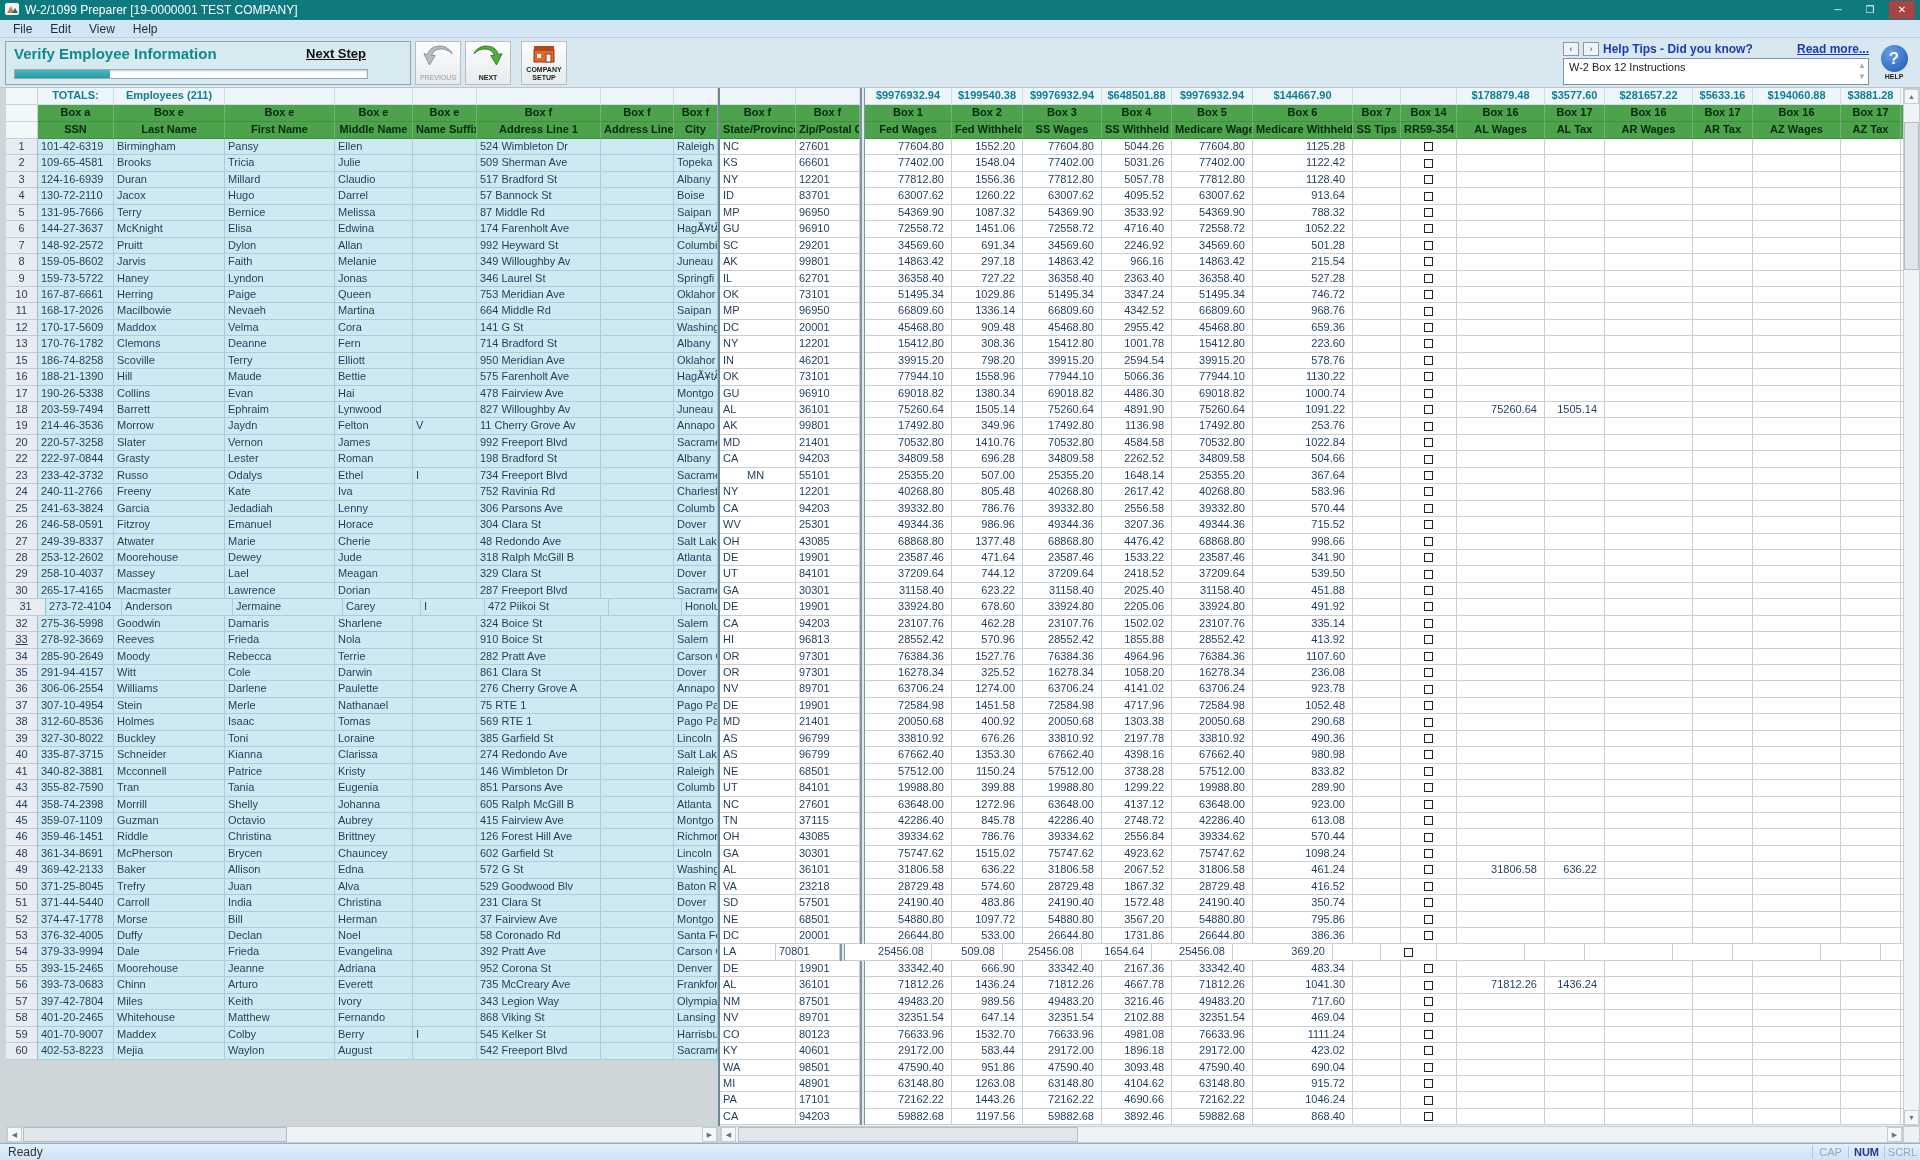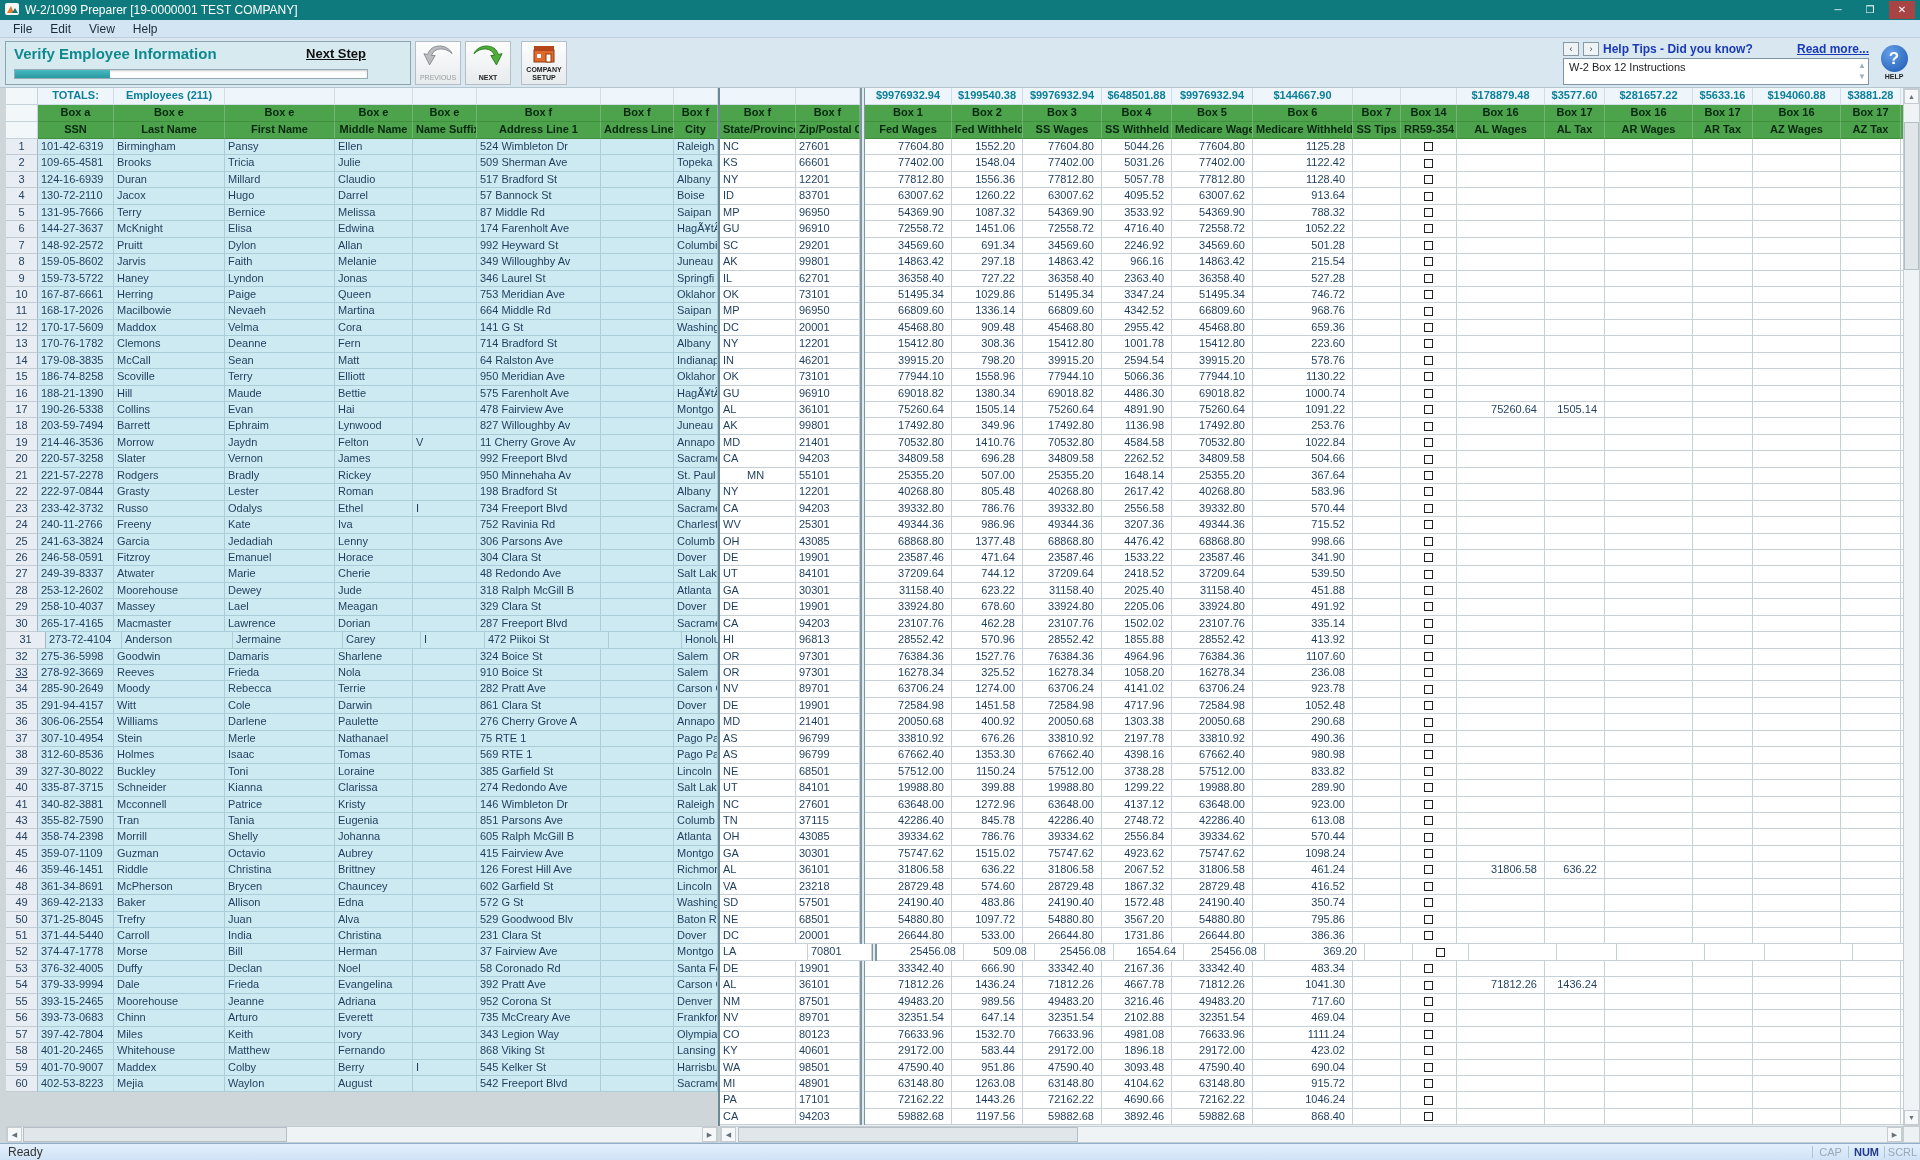--- a/index.html
+++ b/index.html
@@ -349,31 +349,20 @@
             <div class="cell lcell" style="width: 76px;">170-76-1782</div>
             <div class="cell lcell" style="width: 111px;">Clemons</div>
             <div class="cell lcell" style="width: 110px;">Deanne</div>
             <div class="cell lcell" style="width: 78px;">Fern</div>
             <div class="cell lcell" style="width: 64px;"></div>
             <div class="cell lcell" style="width: 124px;">714 Bradford St</div>
             <div class="cell lcell" style="width: 73px;"></div>
             <div class="cell lcell" style="width: 44px;">Albany</div>
           </div>
           <div class="brow">
-            <div class="cell rni" style="width: 32px;">14</div>
-            <div class="cell lcell" style="width: 76px;">179-08-3835</div>
-            <div class="cell lcell" style="width: 111px;">McCall</div>
-            <div class="cell lcell" style="width: 110px;">Sean</div>
-            <div class="cell lcell" style="width: 78px;">Matt</div>
-            <div class="cell lcell" style="width: 64px;"></div>
-            <div class="cell lcell" style="width: 124px;">64 Ralston Ave</div>
-            <div class="cell lcell" style="width: 73px;"></div>
-            <div class="cell lcell" style="width: 44px;">Indianap</div>
-          </div>
-          <div class="brow">
             <div class="cell rni" style="width: 32px;">15</div>
             <div class="cell lcell" style="width: 76px;">186-74-8258</div>
             <div class="cell lcell" style="width: 111px;">Scoville</div>
             <div class="cell lcell" style="width: 110px;">Terry</div>
             <div class="cell lcell" style="width: 78px;">Elliott</div>
             <div class="cell lcell" style="width: 64px;"></div>
             <div class="cell lcell" style="width: 124px;">950 Meridian Ave</div>
             <div class="cell lcell" style="width: 73px;"></div>
             <div class="cell lcell" style="width: 44px;">Oklahor</div>
           </div>
@@ -424,31 +413,20 @@
           <div class="brow">
             <div class="cell rni" style="width: 32px;">20</div>
             <div class="cell lcell" style="width: 76px;">220-57-3258</div>
             <div class="cell lcell" style="width: 111px;">Slater</div>
             <div class="cell lcell" style="width: 110px;">Vernon</div>
             <div class="cell lcell" style="width: 78px;">James</div>
             <div class="cell lcell" style="width: 64px;"></div>
             <div class="cell lcell" style="width: 124px;">992 Freeport Blvd</div>
             <div class="cell lcell" style="width: 73px;"></div>
             <div class="cell lcell" style="width: 44px;">Sacrame</div>
-          </div>
-          <div class="brow">
-            <div class="cell rni" style="width: 32px;">21</div>
-            <div class="cell lcell" style="width: 76px;">221-57-2278</div>
-            <div class="cell lcell" style="width: 111px;">Rodgers</div>
-            <div class="cell lcell" style="width: 110px;">Bradly</div>
-            <div class="cell lcell" style="width: 78px;">Rickey</div>
-            <div class="cell lcell" style="width: 64px;"></div>
-            <div class="cell lcell" style="width: 124px;">950 Minnehaha Av</div>
-            <div class="cell lcell" style="width: 73px;"></div>
-            <div class="cell lcell" style="width: 44px;">St. Paul</div>
           </div>
           <div class="brow">
             <div class="cell rni" style="width: 32px;">22</div>
             <div class="cell lcell" style="width: 76px;">222-97-0844</div>
             <div class="cell lcell" style="width: 111px;">Grasty</div>
             <div class="cell lcell" style="width: 110px;">Lester</div>
             <div class="cell lcell" style="width: 78px;">Roman</div>
             <div class="cell lcell" style="width: 64px;"></div>
             <div class="cell lcell" style="width: 124px;">198 Bradford St</div>
             <div class="cell lcell" style="width: 73px;"></div>
@@ -1989,21 +1967,21 @@
             </div>
             <div class="cell rcell num" style="width: 88px;"></div>
             <div class="cell rcell num" style="width: 60px;"></div>
             <div class="cell rcell num" style="width: 88px;"></div>
             <div class="cell rcell num" style="width: 60px;"></div>
             <div class="cell rcell num" style="width: 88px;"></div>
             <div class="cell rcell num" style="width: 60px;"></div>
             <div class="fill w"></div>
           </div>
           <div class="brow">
-            <div class="cell rcell" style="width: 88px;">LA</div>
+            <div class="cell rcell" style="width: 56px;">LA</div>
             <div class="cell rcell" style="width: 64px;">70801</div>
             <div class="divcol"></div>
             <div class="cell rcell num" style="width: 87px;">25456.08</div>
             <div class="cell rcell num" style="width: 71px;">509.08</div>
             <div class="cell rcell num" style="width: 79px;">25456.08</div>
             <div class="cell rcell num" style="width: 70px;">1654.64</div>
             <div class="cell rcell num" style="width: 81px;">25456.08</div>
             <div class="cell rcell num" style="width: 100px;">369.20</div>
             <div class="cell rcell num" style="width: 48px;"></div>
             <div class="cell rcell cbc" style="width: 56px;">

